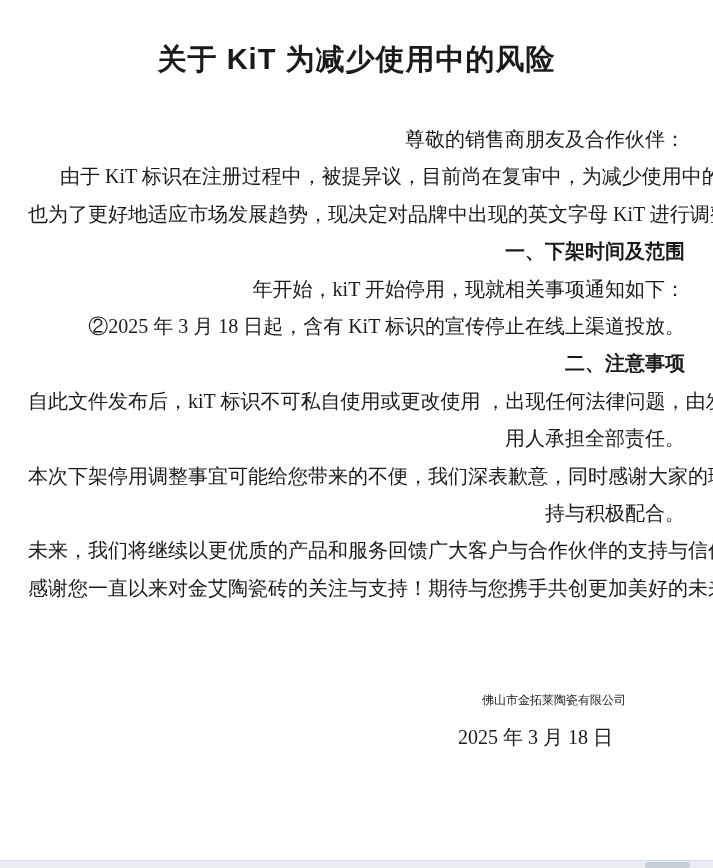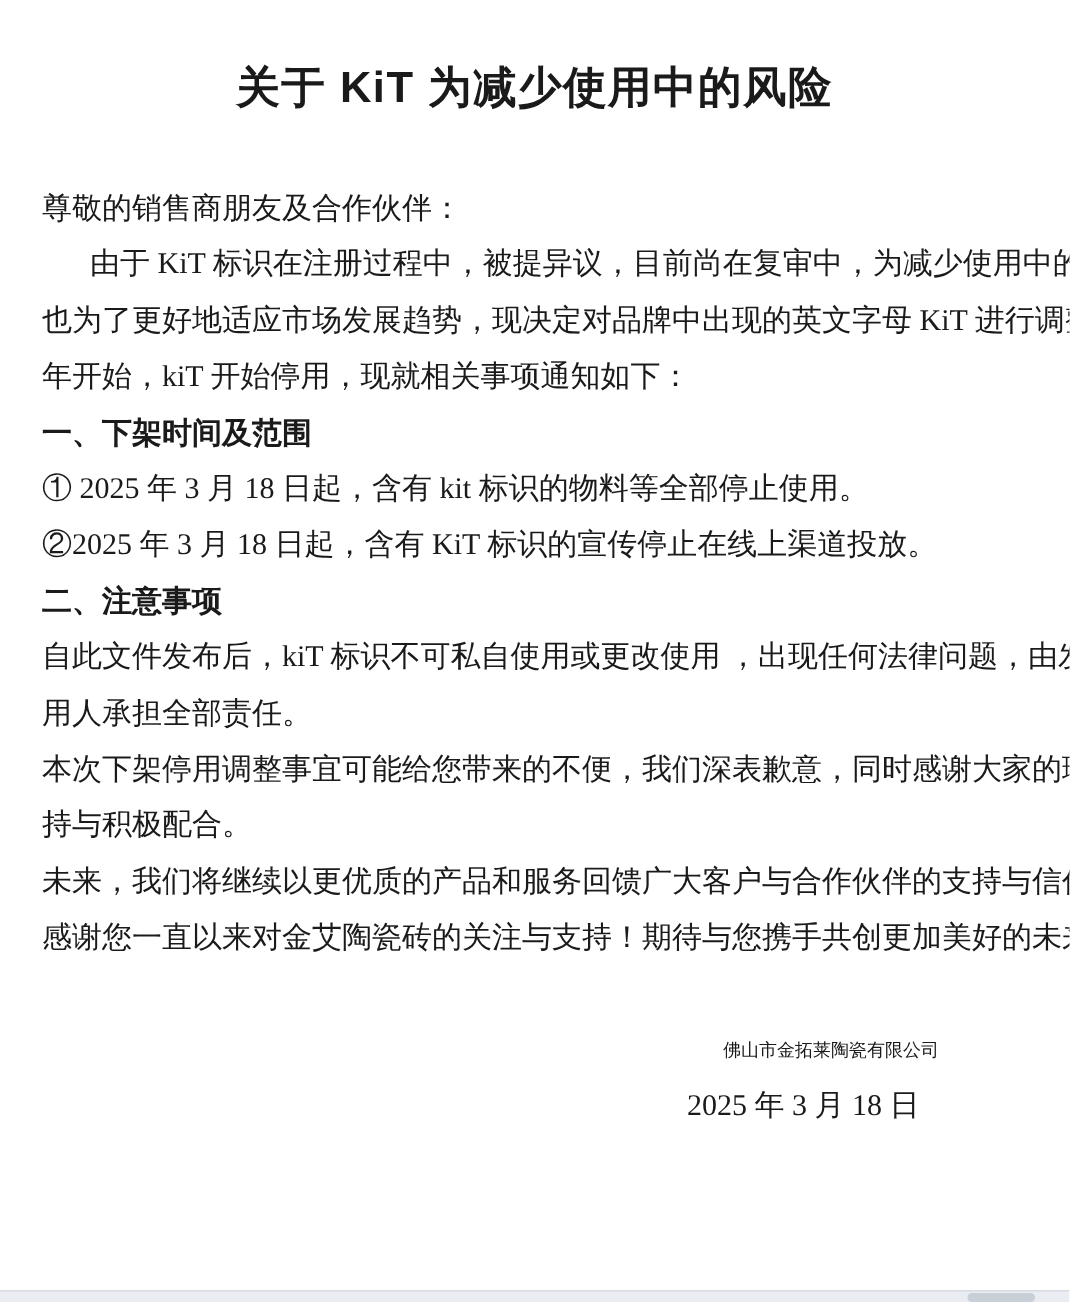--- a/index.html
+++ b/index.html
@@ -28,20 +28,21 @@
     letter-spacing: 1px;
     white-space: nowrap;
   }
   .doc-body {
     position: absolute;
     top: 121px;
     left: 28px;
     width: 657px;
     font-size: 20px;
     line-height: 37.4px;
+    text-align: right;
   }
   .line {
     white-space: nowrap;
     overflow: visible;
   }
   .line.indent {
     padding-left: 32px;
   }
   .line.heading {
     font-family: "Liberation Sans", "DejaVu Sans", sans-serif;
@@ -90,23 +91,22 @@
 </style>
 </head>
 <body style="background: rgb(255, 255, 255); color: rgb(26, 26, 26);">
 
 <div class="doc-title">关于 KiT 为减少使用中的风险</div>
 
 <div class="doc-body">
     <div class="line">尊敬的销售商朋友及合作伙伴：</div>
     <div class="line indent">由于 KiT 标识在注册过程中，被提异议，目前尚在复审中，为减少使用中的风险，</div>
     <div class="line">也为了更好地适应市场发展趋势，现决定对品牌中出现的英文字母 KiT 进行调整。自 2025</div>
+    <div class="line heading">一、下架时间及范围</div>
     <div class="line">年开始，kiT 开始停用，现就相关事项通知如下：</div>
-    <div class="line heading">一、下架时间及范围</div>
-    <div class="line">① 2025 年 3 月 18 日起，含有 kit 标识的物料等全部停止使用。</div>
     <div class="line">②2025 年 3 月 18 日起，含有 KiT 标识的宣传停止在线上渠道投放。</div>
     <div class="line heading">二、注意事项</div>
     <div class="line">自此文件发布后，kiT 标识不可私自使用或更改使用 ，出现任何法律问题，由发布人、使</div>
     <div class="line">用人承担全部责任。</div>
     <div class="line">本次下架停用调整事宜可能给您带来的不便，我们深表歉意，同时感谢大家的理解、支</div>
     <div class="line">持与积极配合。</div>
     <div class="line">未来，我们将继续以更优质的产品和服务回馈广大客户与合作伙伴的支持与信任。</div>
     <div class="line">感谢您一直以来对金艾陶瓷砖的关注与支持！期待与您携手共创更加美好的未来！</div>
   </div>
 

